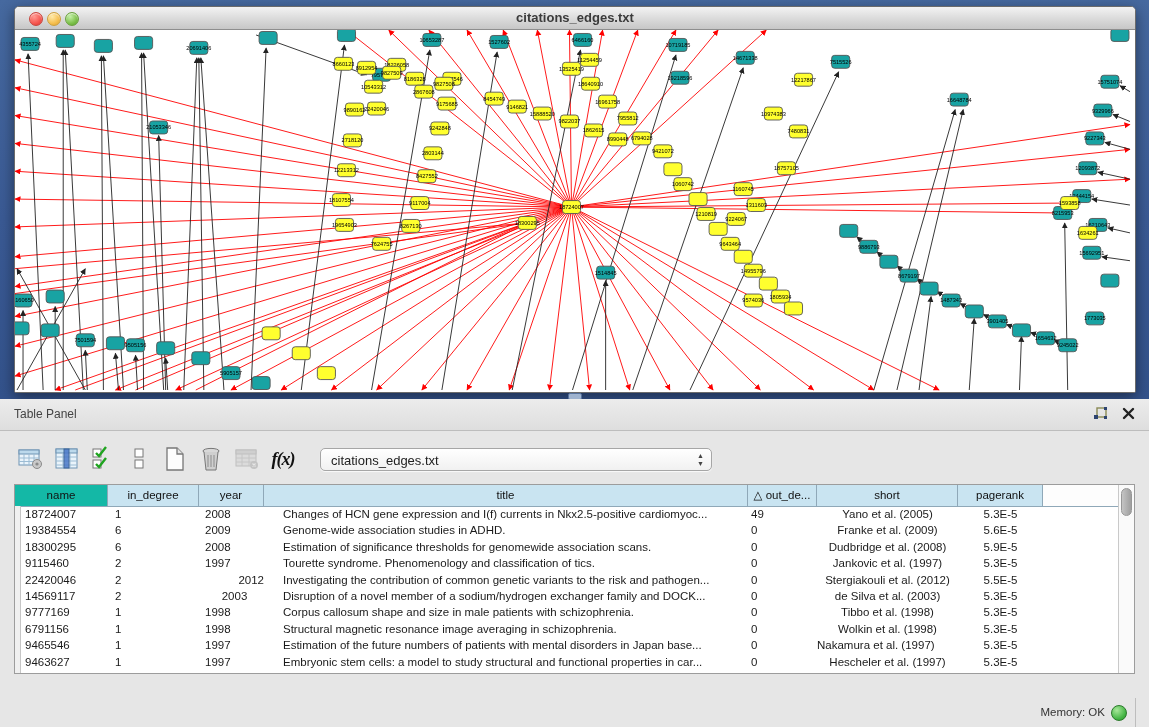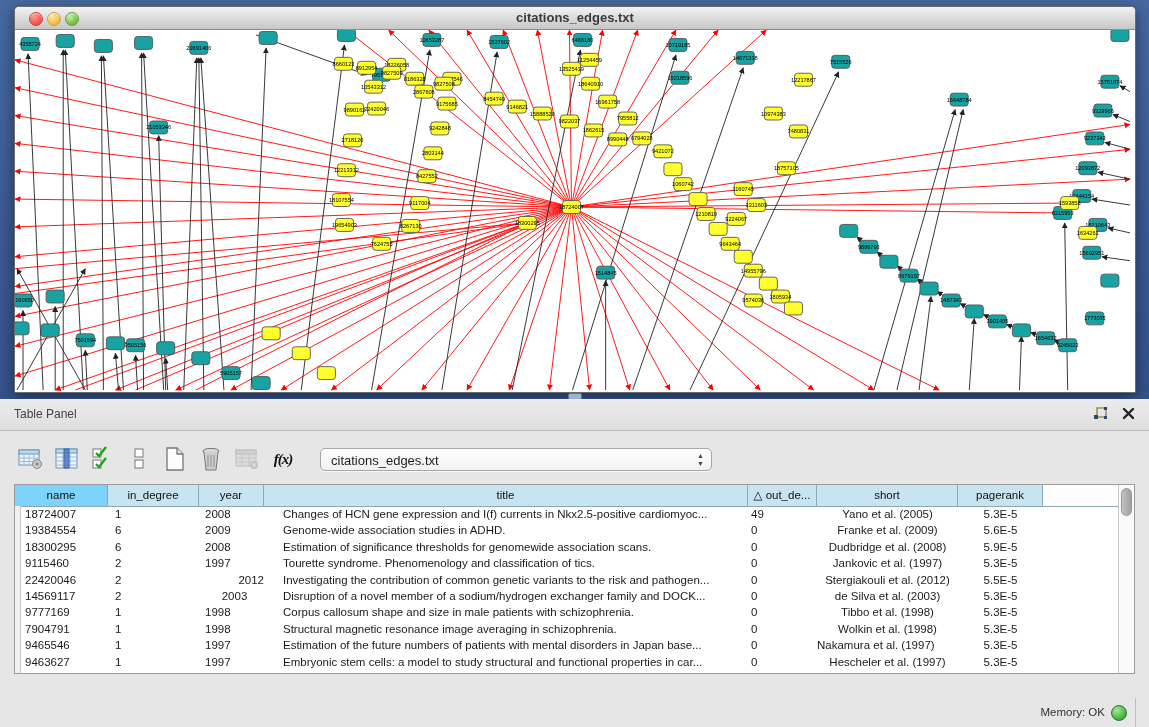--- a/index.html
+++ b/index.html
@@ -32,36 +32,36 @@
       background:linear-gradient(180deg,#ececec,#dedede);border-bottom:1px solid #bdbdbd;}
   .tp-title{position:absolute;left:14px;top:8px;font-size:12px;color:#444;}
   .tp-icons{position:absolute;right:12px;top:7px;display:flex;gap:12px;align-items:center;}
   .tp-iconbtn{width:16px;height:16px;cursor:default;}
   .tp-toolbar{position:absolute;left:16px;top:38px;right:14px;height:44px;
       display:flex;align-items:center;}
   .tbtn{width:30px;height:30px;margin-right:6px;display:flex;align-items:center;
       justify-content:center;border-radius:4px;}
   .tbtn svg{display:block;}
   .fx{font-family:"Liberation Serif",serif;font-style:italic;font-weight:bold;
-      font-size:15px;color:#111;letter-spacing:-1px;}
+      font-size:18px;color:#111;letter-spacing:-1px;}
   .dropdown{margin-left:16px;width:392px;height:23px;border:1px solid #a6a6a6;
       border-radius:5px;background:linear-gradient(180deg,#ffffff,#f1f1f1);
       box-shadow:0 1px 1px rgba(255,255,255,.8);position:relative;
       font-size:13px;color:#222;line-height:23px;padding-left:10px;box-sizing:border-box;}
   .dd-arrows{position:absolute;right:7px;top:3px;font-size:7px;line-height:8px;
       color:#444;text-align:center;}
   
   .table-box{position:absolute;left:14px;top:85px;width:1121px;height:190px;
       background:#fff;border:1px solid #9c9c9c;box-sizing:border-box;overflow:hidden;}
   .thead{position:absolute;left:0;top:0;right:15px;height:21px;display:flex;
       background:#f2f2f2;border-bottom:1px solid #8fa8b8;}
   .th{height:21px;line-height:21px;font-size:11.5px;color:#111;text-align:center;
       border-right:1px solid #8fa8b8;box-sizing:border-box;background:#c9e4f1;
       overflow:hidden;white-space:nowrap;flex:0 0 auto;}
-  .th.plain{background:#7dd3fc;}
+  .th.plain{background:#14b8a6;}
   .th.filler{background:#fdfdfd;border-right:none;flex:1 1 auto;}
   .tbody{position:absolute;left:0;top:21px;right:15px;bottom:0;overflow:hidden;}
   .gutter{position:absolute;left:0;top:21px;bottom:0;width:5px;background:#f0f0f0;
       border-right:1px solid #c6c6c6;}
   .tr{display:flex;height:16.4px;line-height:16.4px;white-space:nowrap;}
   .td{font-size:11.5px;color:#1a1a1a;overflow:hidden;white-space:nowrap;
       box-sizing:border-box;flex:0 0 auto;}
   .vscroll{position:absolute;right:0;top:0;bottom:0;width:15px;background:#fafafa;
       border-left:1px solid #c9c9c9;}
   .vthumb{position:absolute;left:2px;right:2px;top:3px;height:26px;border-radius:6px;
@@ -565,21 +565,21 @@
           <div class="tr">
             <div class="td" style="width: 93px; text-align: left; padding-left: 10px;">9777169</div>
             <div class="td" style="width: 91px; text-align: left; padding-left: 7px;">1</div>
             <div class="td" style="width: 65px; text-align: left; padding-left: 6px;">1998</div>
             <div class="td" style="width: 484px; text-align: left; padding-left: 19px;">Corpus callosum shape and size in male patients with schizophrenia.</div>
             <div class="td" style="width: 69px; text-align: left; padding-left: 3px;">0</div>
             <div class="td" style="width: 141px; text-align: center; padding-left: 0px;">Tibbo et al. (1998)</div>
             <div class="td" style="width: 85px; text-align: center; padding-left: 0px;">5.3E-5</div>
           </div>
           <div class="tr">
-            <div class="td" style="width: 93px; text-align: left; padding-left: 10px;">7904791</div>
+            <div class="td" style="width: 93px; text-align: left; padding-left: 10px;">6791156</div>
             <div class="td" style="width: 91px; text-align: left; padding-left: 7px;">1</div>
             <div class="td" style="width: 65px; text-align: left; padding-left: 6px;">1998</div>
             <div class="td" style="width: 484px; text-align: left; padding-left: 19px;">Structural magnetic resonance image averaging in schizophrenia.</div>
             <div class="td" style="width: 69px; text-align: left; padding-left: 3px;">0</div>
             <div class="td" style="width: 141px; text-align: center; padding-left: 0px;">Wolkin et al. (1998)</div>
             <div class="td" style="width: 85px; text-align: center; padding-left: 0px;">5.3E-5</div>
           </div>
           <div class="tr">
             <div class="td" style="width: 93px; text-align: left; padding-left: 10px;">9465546</div>
             <div class="td" style="width: 91px; text-align: left; padding-left: 7px;">1</div>

